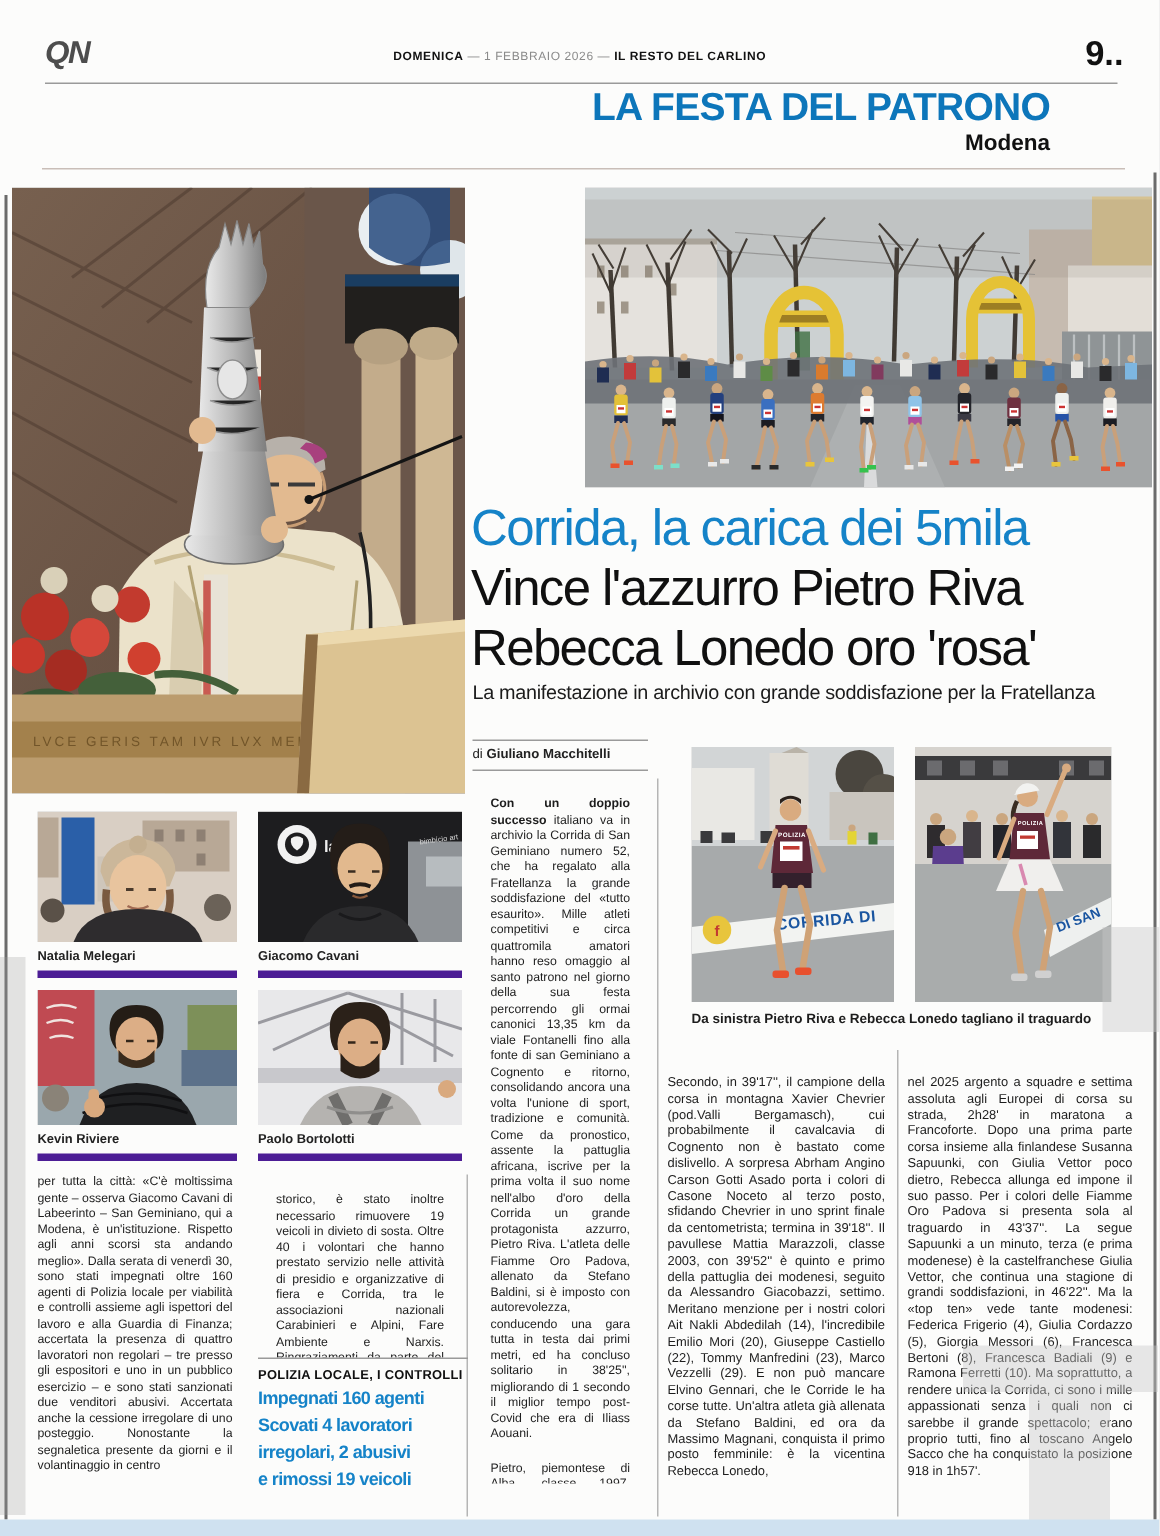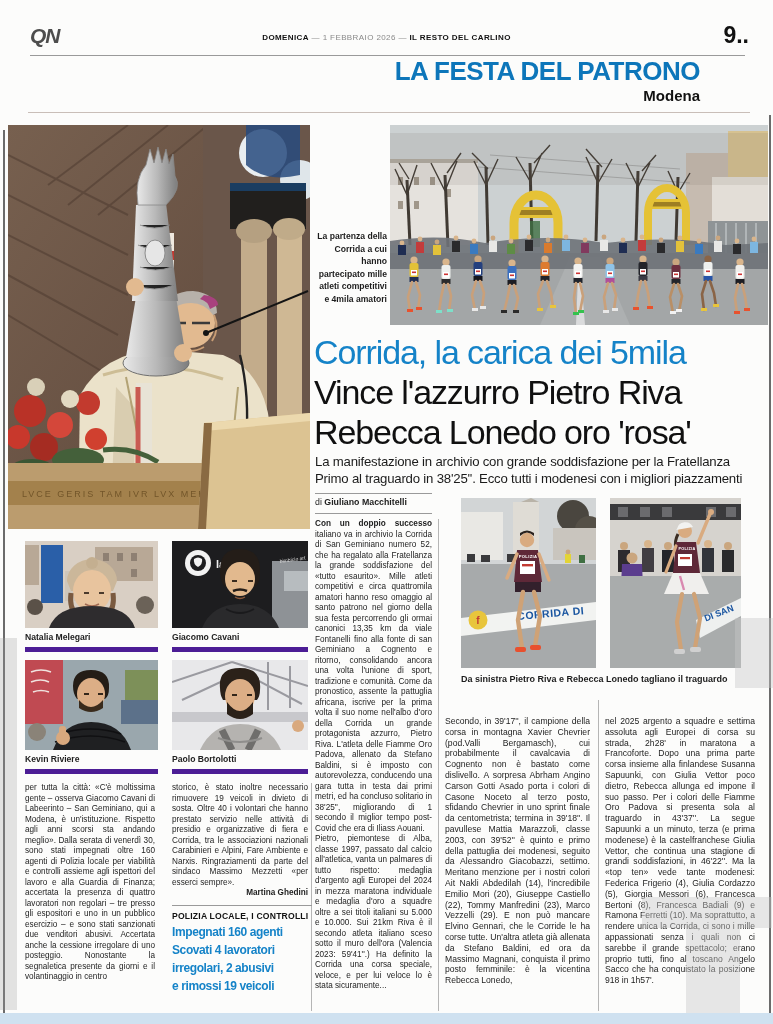--- a/index.html
+++ b/index.html
@@ -14,21 +14,21 @@
   .page-number{right:24px;top:22px;font-size:23px;font-weight:700;color:#111;}
   .rule{background:#9a9a9a;}
   .section-title{right:73px;top:56px;font-size:26px;font-weight:700;color:#0d76ba;letter-spacing:-.5px;}
   .section-place{right:73px;top:87px;font-size:15px;font-weight:700;color:#111;}
   
   .photo{position:absolute;overflow:hidden;background:#d8d8d6;}
   .photo svg{display:block;width:100%;height:100%;}
   
   .pcaption{font-size:8.6px;font-weight:700;color:#222;border-bottom:5px solid #4c1d95;padding-bottom:5px;}
   .body{font-size:8.2px;line-height:10.5px;text-align:justify;color:#1d1d1d;}
-  .body p{margin:0;}
+  .body p{margin:12px;}
   .bodyBC{font-size:8.6px;line-height:10.8px;margin-top:16px;}
   .start-caption{left:313px;top:230px;width:74px;text-align:right;font-weight:700;
                  font-size:8.6px;line-height:12.5px;color:#1d1d1d;}
   .headline{left:314px;width:458px;font-weight:400;letter-spacing:-1.1px;line-height:40px;font-size:34px;color:#101010;}
   .hl-blue{color:#1583c8;}
   .subhead{left:315px;top:453px;width:456px;font-size:13.2px;line-height:17px;color:#1b1b1b;letter-spacing:-.2px;}
   .byline{left:315px;top:497px;width:117px;font-size:8.8px;color:#222;}
   .byline b{font-weight:700;}
   .finish-caption{left:461px;top:674px;width:290px;font-size:9px;font-weight:700;color:#1d1d1d;}
   .signature{display:block;text-align:right;font-weight:700;}
@@ -136,21 +136,20 @@
 
       <rect x="0" y="338" width="302" height="66" fill="#bb9c6e"></rect>
       <rect x="0" y="356" width="302" height="24" fill="#a3814c"></rect>
       <text x="14" y="372" font-size="9" fill="#6d5126" letter-spacing="2" opacity=".9">LVCE GERIS TAM IVR LVX MEE</text>
       <path d="M190,404 L196,298 L302,288 L302,404 Z" fill="#dcc392"></path>
       <path d="M196,298 L302,288 L302,296 L197,306 Z" fill="#ecd9ae"></path>
       <path d="M190,404 L196,298 L204,298 L198,404 Z" fill="#8a6a42"></path>
     </svg>
   </div>
 
-  <div class="abs start-caption">La partenza della Corrida a cui hanno partecipato mille atleti competitivi e 4mila amatori</div>
 
   <div class="photo" style="left:390px;top:125px;width:378px;height:200px;">
     <svg viewBox="0 0 378 200" preserveAspectRatio="none">
       <rect width="378" height="200" fill="#ccd1d2"></rect>
       <rect x="0" y="36" width="88" height="84" fill="#e5e2dd"></rect>
       <rect x="0" y="34" width="88" height="4" fill="#b2aca2"></rect>
       <g fill="#a0978a">
           <rect x="8" y="52" width="5" height="8"></rect>
           <rect x="24" y="52" width="5" height="8"></rect>
           <rect x="40" y="52" width="5" height="8"></rect>
@@ -366,21 +365,20 @@
     </svg>
   </div>
 
   <div class="abs headline" style="top:332px;">
     <div class="hl-blue">Corrida, la carica dei 5mila</div>
     <div>Vince l'azzurro Pietro Riva</div>
     <div>Rebecca Lonedo oro 'rosa'</div>
   </div>
   <div class="abs subhead">
     <div>La manifestazione in archivio con grande soddisfazione per la Fratellanza</div>
-    <div>Primo al traguardo in 38'25''. Ecco tutti i modenesi con i migliori piazzamenti</div>
   </div>
 
   <div class="abs rule" style="left:315px;top:493px;width:117px;height:1px;"></div>
   <div class="abs byline">
     <span>di </span><b>Giuliano Macchitelli</b>
   </div>
   <div class="abs rule" style="left:315px;top:513px;width:117px;height:1px;"></div>
 
   <div class="abs body" style="left:315px;top:519px;width:117px;height:470px;overflow:hidden;">
     <p><b>Con un doppio successo</b><span> italiano va in archivio la Corrida di San Geminiano numero 52, che ha regalato alla Fratellanza la grande soddisfazione del «tutto esaurito». Mille atleti competitivi e circa quattromila amatori hanno reso omaggio al santo patrono nel giorno della sua festa percorrendo gli ormai canonici 13,35 km da viale Fontanelli fino alla fonte di san Geminiano a Cognento e ritorno, consolidando ancora una volta l'unione di sport, tradizione e comunità. Come da pronostico, assente la pattuglia africana, iscrive per la prima volta il suo nome nell'albo d'oro della Corrida un grande protagonista azzurro, Pietro Riva. L'atleta delle Fiamme Oro Padova, allenato da Stefano Baldini, si è imposto con autorevolezza, conducendo una gara tutta in testa dai primi metri, ed ha concluso solitario in 38'25'', migliorando di 1 secondo il miglior tempo post-Covid che era di Iliass Aouani.</span></p>

